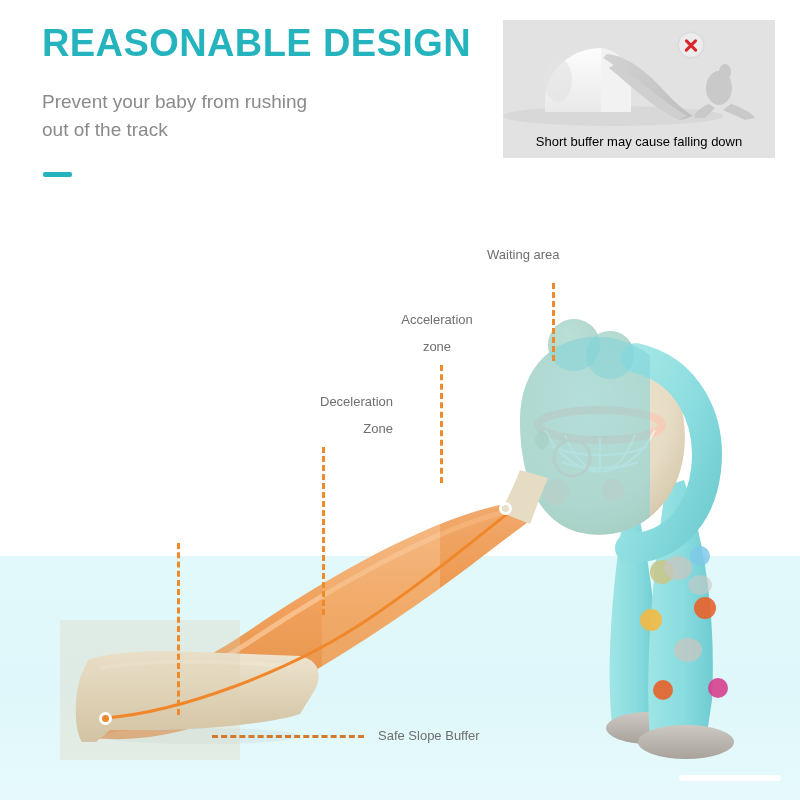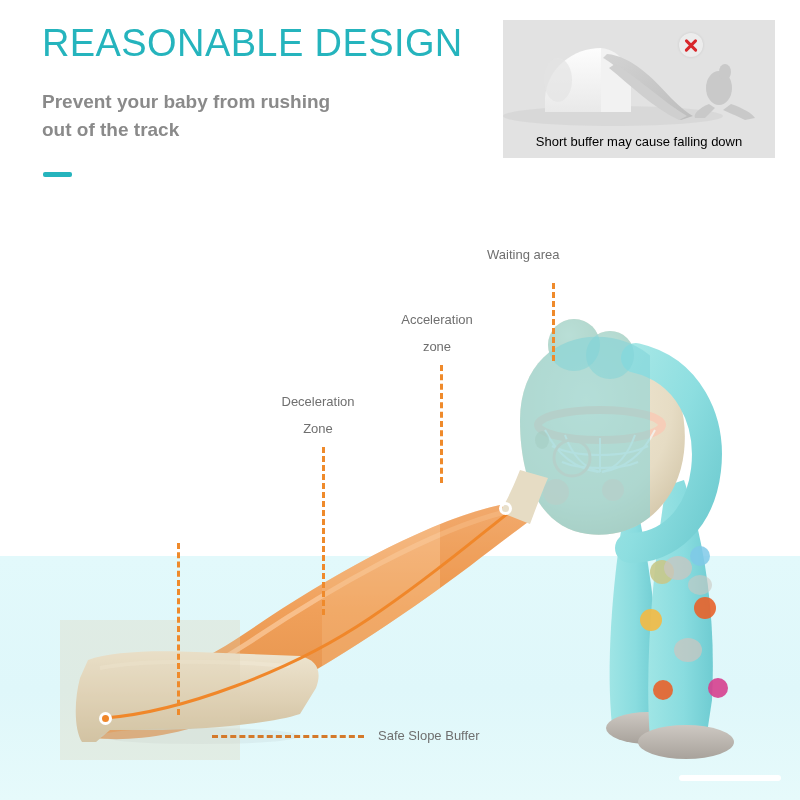--- a/index.html
+++ b/index.html
@@ -31,32 +31,32 @@
     position: absolute;
     left: 0; top: 556px; width: 800px; height: 244px;
     background: linear-gradient(180deg, #e2f9fb 0%, #dff7fa 55%, #e6fafb 100%);
   }
 
   
   .headline {
     position: absolute;
     left: 42px; top: 22px;
     font-size: 38px;
-    font-weight: normal;
+    font-weight: bold;
     letter-spacing: 0.4px;
     color: #25b4bd;
     white-space: nowrap;
   }
   .subline {
     position: absolute;
     left: 42px; top: 88px;
     font-size: 19px;
     line-height: 28px;
     color: #8a8a8a;
-    font-weight: bold;
+    font-weight: normal;
     white-space: pre-line;
   }
   .accent-bar {
     position: absolute;
     left: 43px; top: 172px;
     width: 29px; height: 5px;
     border-radius: 2px;
     background: #25b4bd;
   }
 
@@ -98,21 +98,21 @@
   
   .label {
     position: absolute;
     font-size: 13px;
     line-height: 27px;
     color: #6f6f6f;
     white-space: pre-line;
   }
   .lbl-waiting      { left: 487px; top: 241px; }
   .lbl-accel        { left: 366px; top: 306px; text-align: center; width: 142px; }
-  .lbl-decel        { left: 243px; top: 388px; text-align: center; width: 150px; }
+  .lbl-decel        { left: 243px; top: 388px; text-align: right; width: 150px; }
   .lbl-extended     { left: 118px; top: 481px; text-align: center; width: 128px; }
   .lbl-safeslope    { left: 378px; top: 722px; }
 
   
   .leader-v {
     position: absolute;
     width: 0;
     border-left: 3px dashed #ef8a2b;
   }
   .leader-h {

